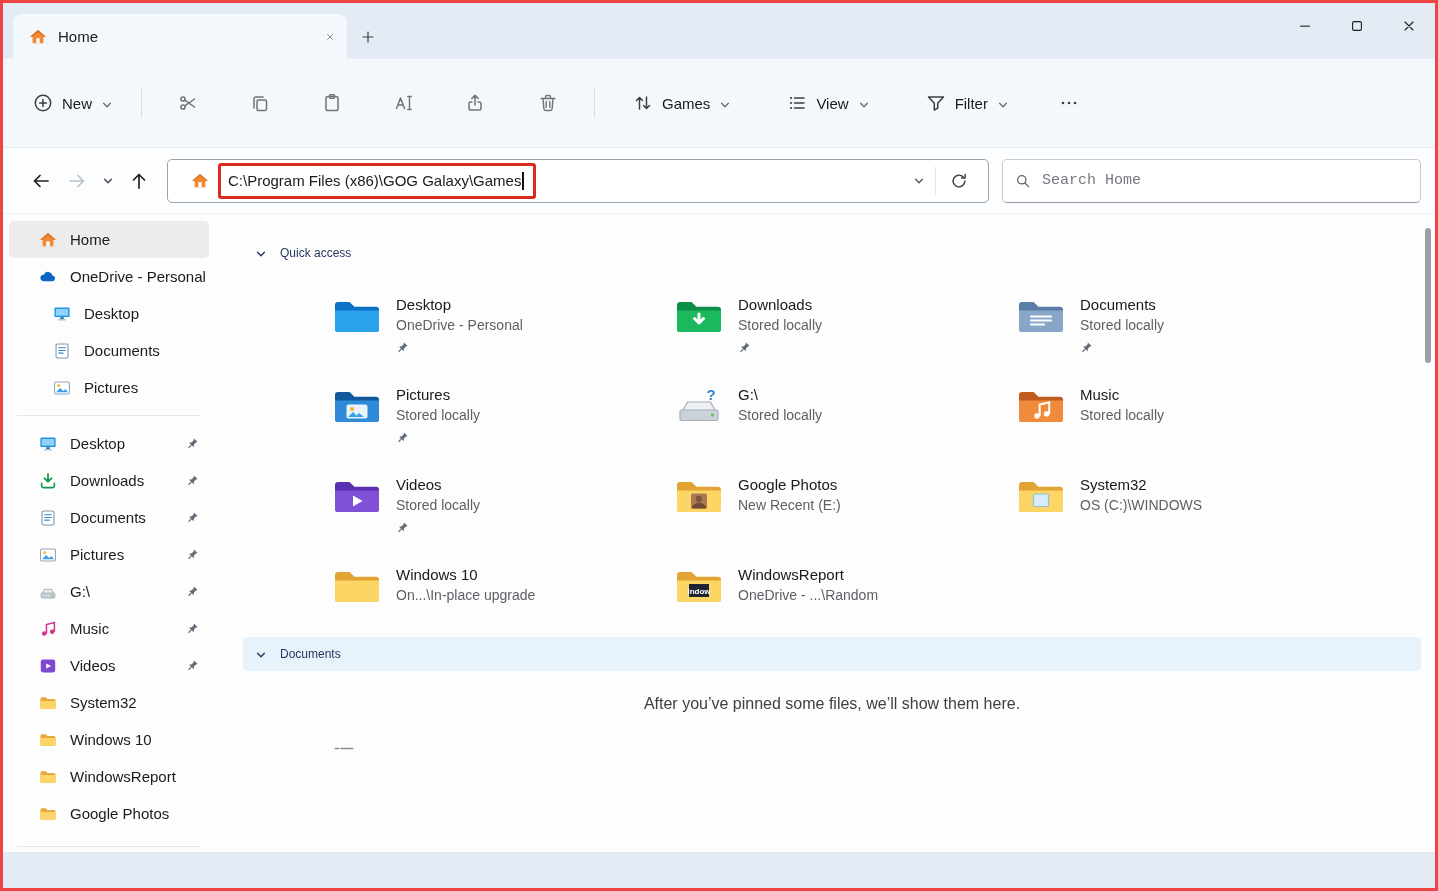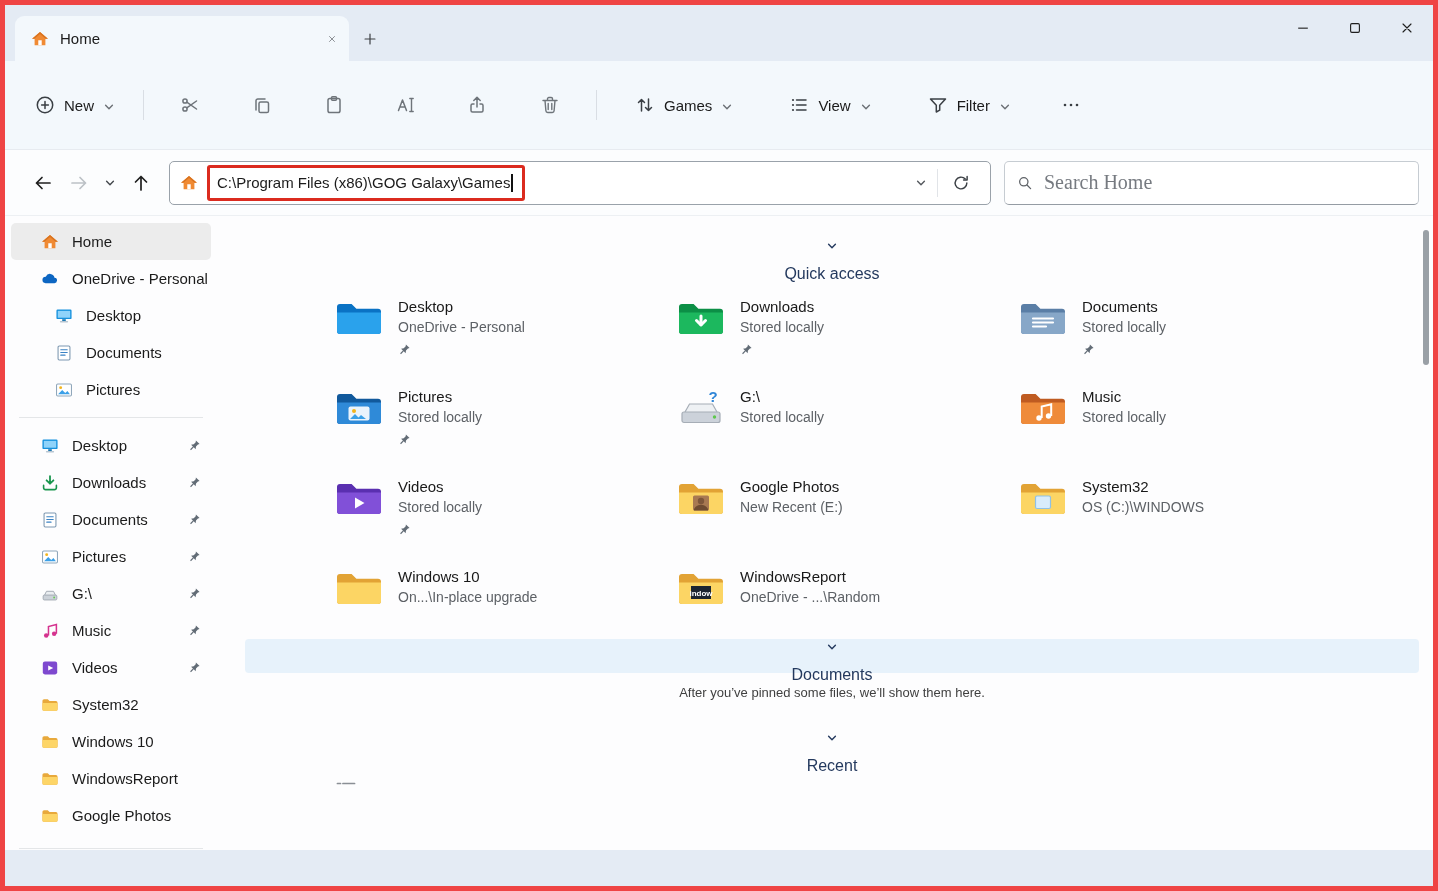--- a/index.html
+++ b/index.html
@@ -1,18 +1,18 @@
 <!DOCTYPE html>
 <html><head>
 <meta charset="utf-8">
 <style>
   *{margin:0;padding:0;box-sizing:border-box;}
   html,body{width:1438px;height:891px;}
   body{font-family:"Liberation Sans",sans-serif;color:#1b1b1b;background:#e4ebf4;overflow:hidden;}
-  .window{position:relative;width:1438px;height:891px;background:#e4ebf4;border:5px solid #ef4444;}
+  .window{position:relative;width:1438px;height:891px;background:#e4ebf4;border:3px solid #ef4444;}
   .ic{display:inline-block;line-height:0;}
   .ic svg{width:100%;height:100%;display:block;}
   .ic12{width:12px;height:12px;} .ic14{width:14px;height:14px;} .ic16{width:16px;height:16px;}
   .ic18{width:18px;height:18px;} .ic20{width:20px;height:20px;}
 
   
   .titlebar{position:absolute;top:0;left:0;right:0;height:56px;display:flex;align-items:flex-end;}
   .tab{width:334px;height:45px;margin-left:10px;background:#f3f8fc;border-radius:9px 9px 0 0;
        display:flex;align-items:center;gap:11px;padding:0 10px 0 16px;}
   .tab-title{font-size:15px;}
@@ -34,60 +34,60 @@
              color:#6e747a;margin:0 14px;border-radius:5px;}
   .tb-sep{width:1px;height:30px;background:#d9dee4;margin:0 10px;}
   .more-btn{margin-left:10px;color:#3a3f44;}
 
   
   .navbar{position:absolute;top:145px;left:0;right:0;height:66px;background:#fcfdfe;
           border-bottom:1px solid #edf0f3;display:flex;align-items:center;padding:0 14px 0 20px;}
   .nav-btn{width:36px;height:36px;display:flex;align-items:center;justify-content:center;border-radius:5px;}
   .nav-back{color:#1f1f1f;} .nav-fwd{color:#bcc1c6;} .nav-chev{color:#44484d;width:26px;} .nav-up{color:#1f1f1f;}
   .addressbar{margin-left:10px;width:822px;height:44px;background:#fff;border:1px solid #9aa2aa;
-              border-radius:5px;display:flex;align-items:center;padding:0 6px 0 10px;}
+              border-radius:5px;display:flex;align-items:center;padding:0 6px 0 23px;}
   .annotation{display:flex;align-items:center;border:3px solid #db2b1f;border-radius:3px;
               margin-left:9px;padding:6px 9px 6px 7px;}
   .addr-path{font-size:15px;white-space:nowrap;}
   .caret{width:1.5px;height:18px;background:#111;margin-left:1px;}
   .addr-right{margin-left:auto;display:flex;align-items:center;}
   .addr-chev{color:#55595e;margin-right:10px;}
   .addr-div{width:1px;height:28px;background:#e1e4e8;}
   .addr-refresh{color:#3a3f44;margin:0 14px;}
   .searchbar{margin-left:13px;flex:1;height:44px;background:#fff;border:1px solid #c6ccd2;
              border-bottom-color:#959ca4;border-radius:5px;display:flex;align-items:center;padding:0 12px;}
   .searchbar .ic{color:#5f6368;margin-right:11px;}
-  .search-input{border:none;outline:none;background:transparent;flex:1;font-family:Liberation Serif, serif;font-size:20px;color:#15803d;}
+  .search-input{border:none;outline:none;background:transparent;flex:1;font-family:Liberation Mono, monospace;font-size:15px;color:#15803d;}
   .search-input::placeholder{color:#767a80;}
 
   
   .content{position:absolute;top:211px;bottom:36px;left:0;right:0;background:#fdfdfe;display:flex;}
   .sidebar{width:212px;padding-top:7px;overflow:hidden;position:relative;}
   .sb-item{position:relative;height:37px;margin:0 6px;border-radius:5px;display:flex;align-items:center;
            gap:13px;padding-left:30px;font-size:15px;white-space:nowrap;overflow:hidden;}
   .sb-item.indent{padding-left:44px;}
   .sb-item.selected{background:#ececec;}
   .sb-label{overflow:hidden;}
   .sb-pin{position:absolute;right:10px;top:12px;width:13px;height:13px;}
   .sb-sep{height:1px;background:#e4e6e8;margin:9px 14px;}
   .sb-end-sep{margin-top:14px;}
 
   .main{flex:1;position:relative;overflow:hidden;padding:22px 14px 0 28px;}
   .section-header{height:34px;display:flex;align-items:center;gap:13px;padding:0 12px;
-                  font-size:16px;color:#24395e;border-radius:4px;flex-direction:column;}
+                  font-size:12px;color:#24395e;border-radius:4px;}
   .section-header .ic{color:#24395e;margin-top:2px;}
   .section-header.highlight{background:#e7f2fb;margin-top:28px;}
   .qa-grid{display:grid;grid-template-columns:repeat(3,342px);row-gap:32px;margin:26px 0 30px 90px;}
   .tile{display:flex;gap:15px;width:342px;}
   .tile-icon{width:48px;height:40px;flex:none;margin-top:1px;}
   .tile-text{display:block;}
   .tile-name{display:block;font-size:15px;color:#191919;}
   .tile-sub{display:block;font-size:14px;color:#5d6166;margin-top:4px;}
   .tile-pin{display:block;width:13px;height:13px;margin-top:8px;}
-  .fav-empty{text-align:center;font-size:13px;color:#404040;margin:12px 0 30px;}
+  .fav-empty{text-align:center;font-size:16px;color:#404040;margin:24px 0 30px;}
   .partial-row{margin:14px 0 0 90px;height:9px;width:26px;overflow:hidden;color:#8a8f95;}
   .partial-row .ic{width:22px;height:22px;}
 
   .scroll-track{position:absolute;right:2px;top:0;bottom:0;width:10px;}
   .scroll-thumb{position:absolute;right:2px;top:14px;width:6px;height:135px;border-radius:3px;background:#9aa0a6;}
 
   
   .statusbar{position:absolute;bottom:0;left:0;right:0;height:36px;background:#fff;border-top:1px solid #e4e7ea;
              display:flex;align-items:center;padding:0 16px 0 20px;font-size:13px;color:#3b3b3b;}
   .status-div{width:1px;height:16px;background:#d0d0d0;margin-left:11px;}
@@ -721,28 +721,20 @@
         <span class="ic ic12">
             <svg viewBox="0 0 12 12">
               <path d="M2.6 4.3 6 7.7l3.4-3.4" fill="none" stroke="currentColor" stroke-width="1.4" stroke-linecap="round" stroke-linejoin="round"></path>
             </svg>
           </span>
         <span>Documents</span>
       </div>
 
       <div class="fav-empty">After you’ve pinned some files, we’ll show them here.</div>
 
-      <div class="section-header">
-        <span class="ic ic12">
-            <svg viewBox="0 0 12 12">
-              <path d="M2.6 4.3 6 7.7l3.4-3.4" fill="none" stroke="currentColor" stroke-width="1.4" stroke-linecap="round" stroke-linejoin="round"></path>
-            </svg>
-          </span>
-        <span>Recent</span>
-      </div>
 
       <div class="partial-row">
         <span class="ic"><svg viewBox="0 0 18 18">
               <path d="M2 4.5h2.5M6.5 4.5H16M2 9h2.5M6.5 9H16M2 13.5h2.5M6.5 13.5H16" stroke="currentColor" stroke-width="1.4" stroke-linecap="round" fill="none"></path>
             </svg></span>
       </div>
     </div>
 
     <div class="scroll-track">
       <div class="scroll-thumb"></div>

